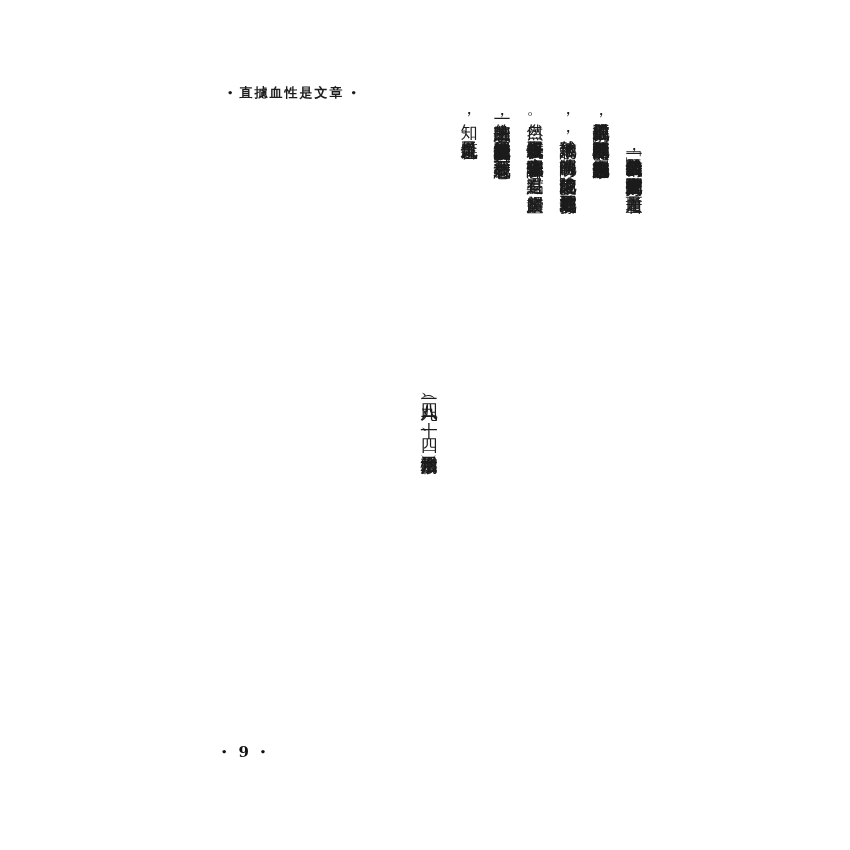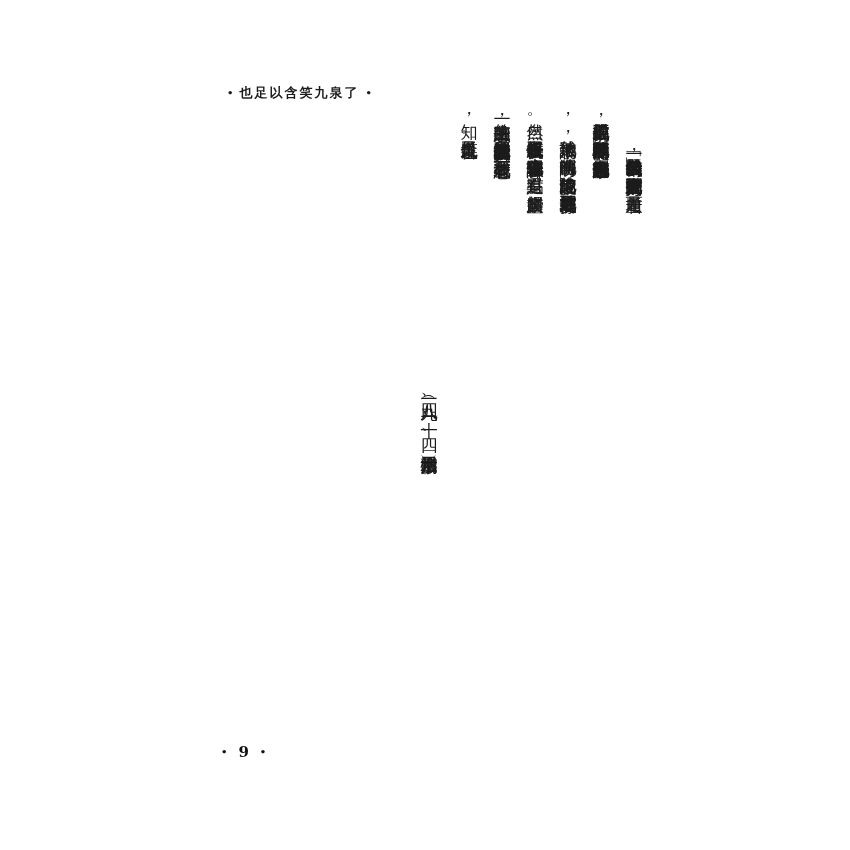--- a/index.html
+++ b/index.html
@@ -75,21 +75,21 @@
   .page-number .pdot { font-size: 10px; transform: translateY(-1px); }
   .page-number .pnum { font-size: 15px; letter-spacing: 0; }
 </style>
 </head>
 <body>
 
 <div class="page">
 
   <div class="running-header">
     <span class="hdot">•</span>
-    <span class="htitle">也足以含笑九泉了</span>
+    <span class="htitle">直攄血性是文章</span>
     <span class="hdot">•</span>
   </div>
 
   <div class="text-block">
     <p class="tcol first">最後一章雖然題名爲「我的公公」，實際上並沒有寫到周信芳的死，而是着重</p>
     <p class="tcol">描寫他義正辭嚴，駁斥那羣開除他黨籍的狂徒。周女士也許對她公公有點偶像崇拜</p>
     <p class="tcol">，雖然說他木訥，說他有時嘮叨，說他愛吃「東坡」肉，却不若她寫婆婆那樣渾成</p>
     <p class="tcol">自然。好在書就快要出版了，讓讀者作一個公平評審吧！還有一點是：麒麟童夫婦</p>
     <p class="tcol">一生的悲壯事蹟，經由賢媳周黃敏禎女士生花妙筆的一番平反，我想死者地下若有</p>
     <p class="tcol">知，也足以含笑九泉了。</p>

